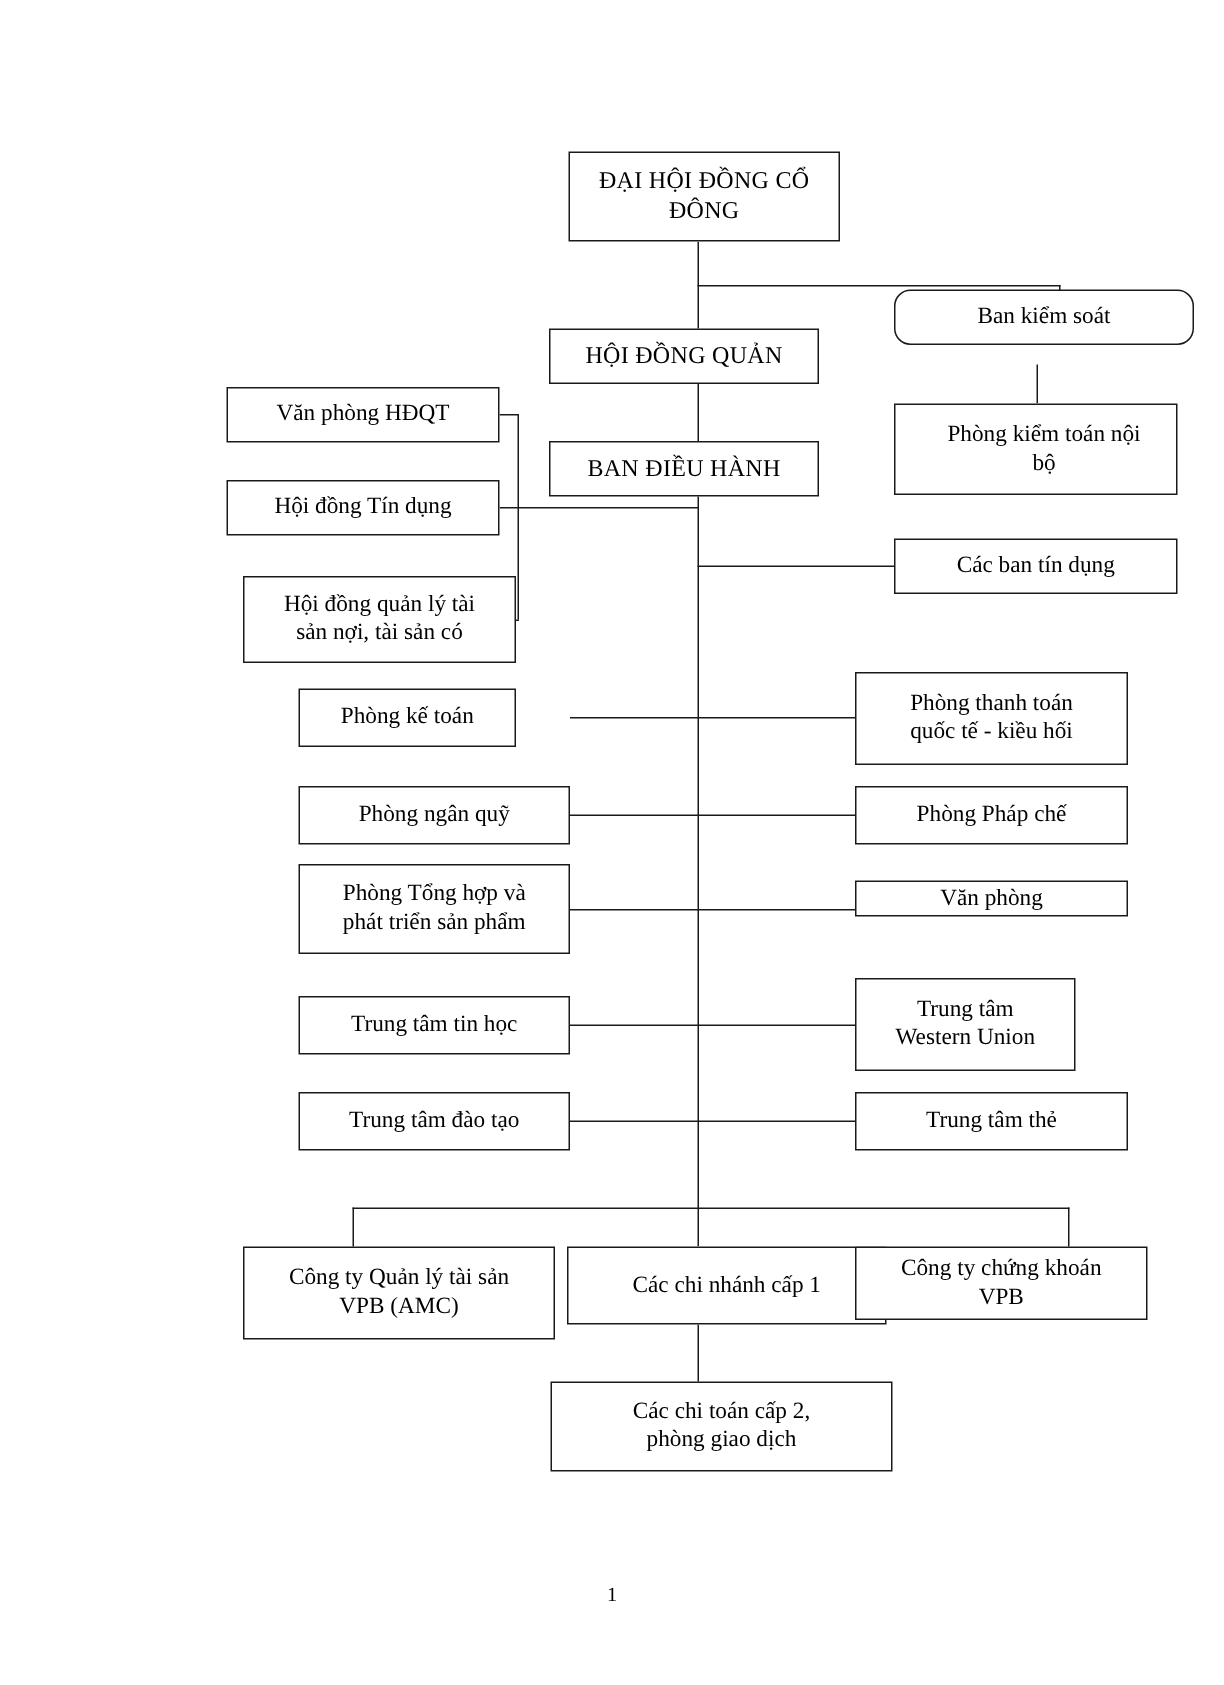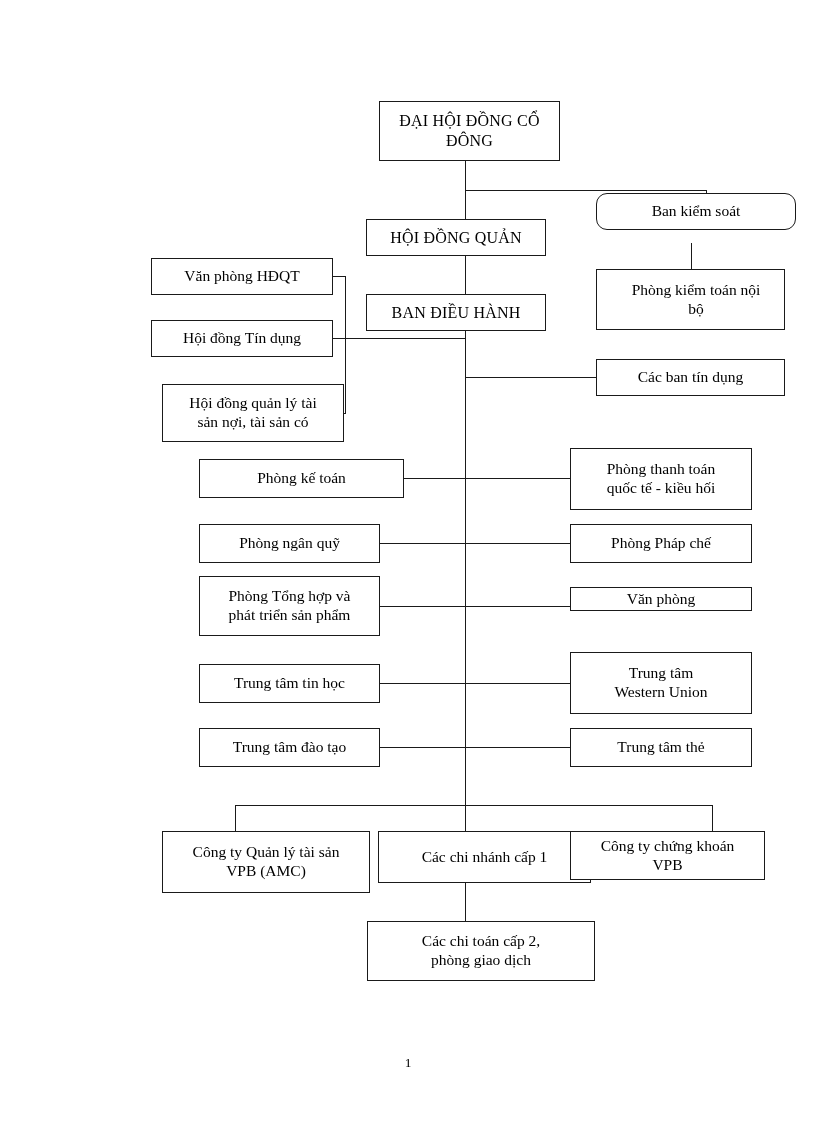--- a/index.html
+++ b/index.html
@@ -125,21 +125,21 @@
       <div class="node" style="left: 151px; top: 320px; width: 182px; height: 37px;">
         <span class="label">Hội đồng Tín dụng</span>
       </div>
       <div class="node" style="left: 596px; top: 359px; width: 189px; height: 37px;">
         <span class="label">Các ban tín dụng</span>
       </div>
       <div class="node" style="left: 162px; top: 384px; width: 182px; height: 58px;">
         <span class="label">Hội đồng quản lý tài
 sản nợi, tài sản có</span>
       </div>
-      <div class="node" style="left: 199px; top: 459px; width: 205px; height: 39px;">
+      <div class="node" style="left: 199px; top: 459px; width: 145px; height: 39px;">
         <span class="label">Phòng kế toán</span>
       </div>
       <div class="node" style="left: 570px; top: 448px; width: 182px; height: 62px;">
         <span class="label">Phòng thanh toán
 quốc tế - kiều hối</span>
       </div>
       <div class="node" style="left: 199px; top: 524px; width: 181px; height: 39px;">
         <span class="label">Phòng ngân quỹ</span>
       </div>
       <div class="node" style="left: 570px; top: 524px; width: 182px; height: 39px;">
@@ -148,21 +148,21 @@
       <div class="node" style="left: 199px; top: 576px; width: 181px; height: 60px;">
         <span class="label">Phòng Tổng hợp và
 phát triển sản phẩm</span>
       </div>
       <div class="node" style="left: 570px; top: 587px; width: 182px; height: 24px;">
         <span class="label">Văn phòng</span>
       </div>
       <div class="node" style="left: 199px; top: 664px; width: 181px; height: 39px;">
         <span class="label">Trung tâm tin học</span>
       </div>
-      <div class="node" style="left: 570px; top: 652px; width: 182px; height: 62px;">
+      <div class="node" style="left: 570px; top: 652px; width: 147px; height: 62px;">
         <span class="label">Trung tâm
 Western Union</span>
       </div>
       <div class="node" style="left: 199px; top: 728px; width: 181px; height: 39px;">
         <span class="label">Trung tâm đào tạo</span>
       </div>
       <div class="node" style="left: 570px; top: 728px; width: 182px; height: 39px;">
         <span class="label">Trung tâm thẻ</span>
       </div>
       <div class="node" style="left: 162px; top: 831px; width: 208px; height: 62px;">

